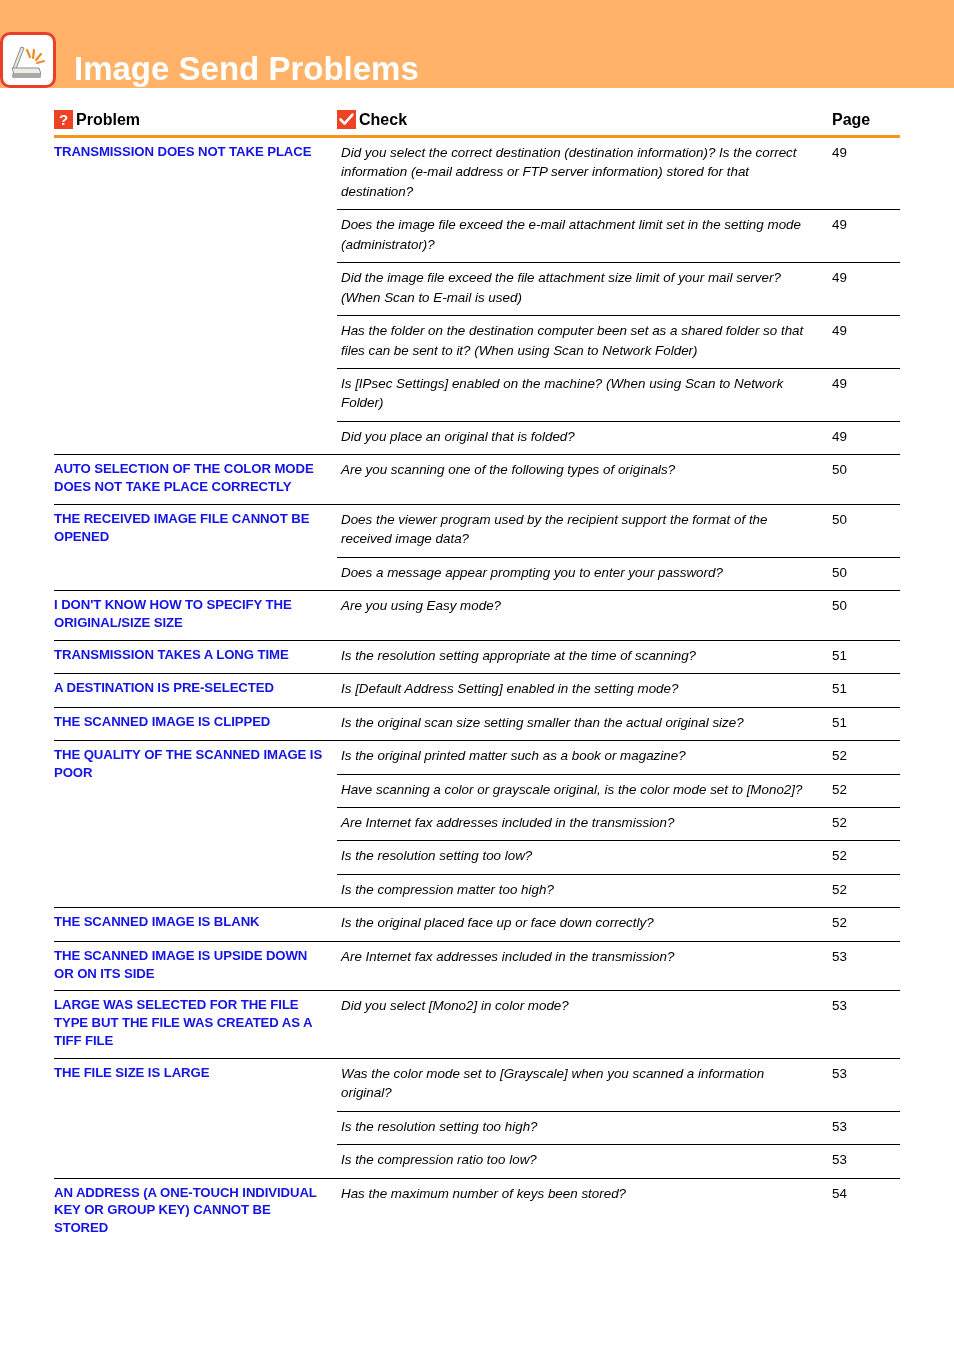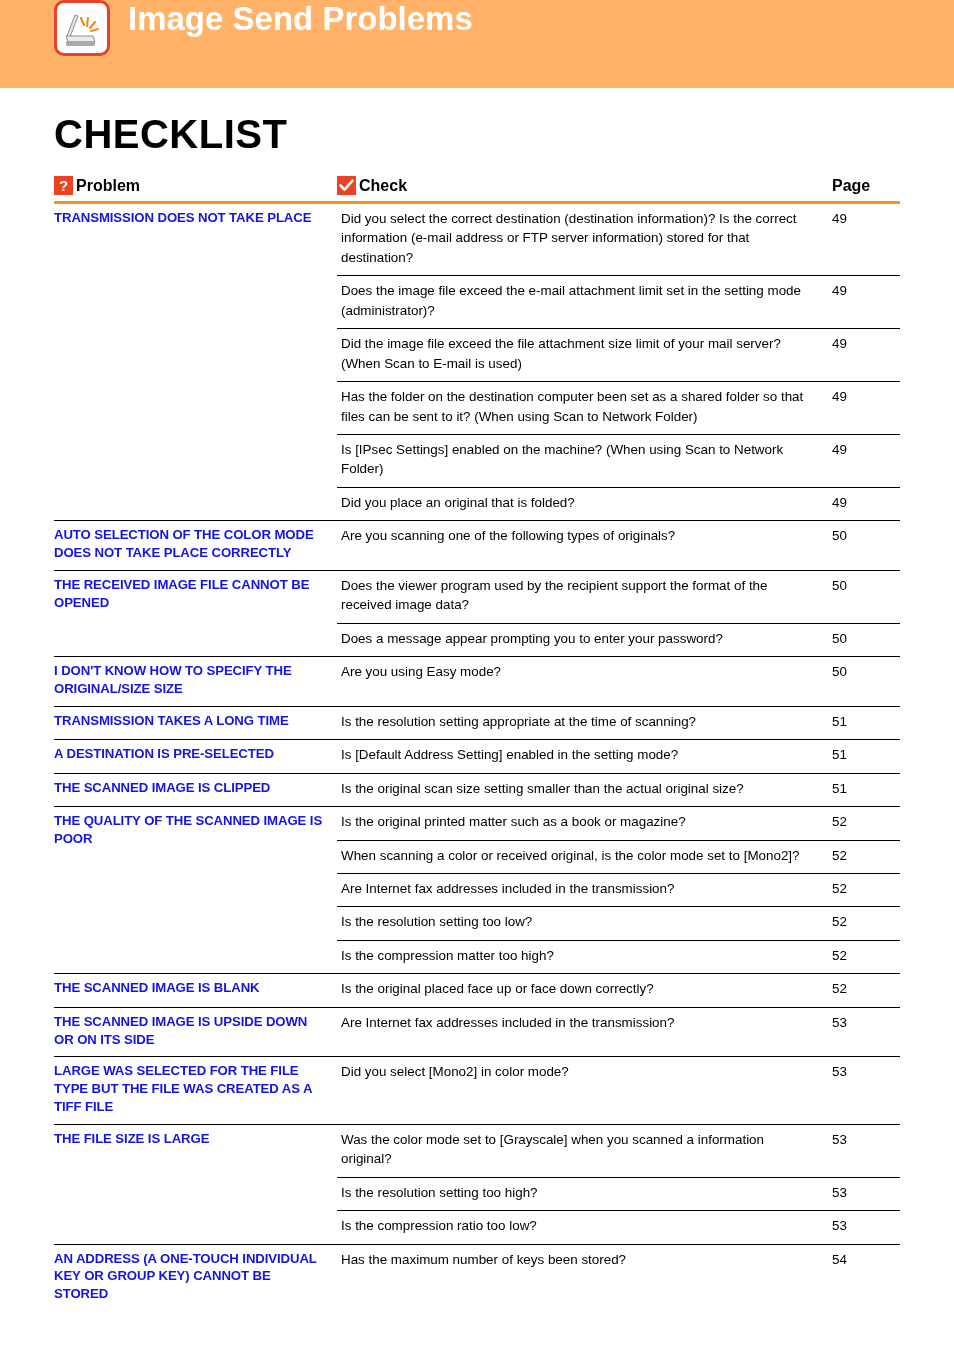--- a/index.html
+++ b/index.html
@@ -13,22 +13,21 @@
     font-family: "Liberation Sans", sans-serif;
     color: #000000;
     overflow: hidden;
   }
 
   
   .header-bar {
     height: 88px;
     background: #ffb268;
     display: flex;
-    align-items: flex-start;
-    padding-left: 54px;
+    align-items: flex-end;
     box-sizing: border-box;
   }
   .header-icon {
     width: 56px;
     height: 56px;
     border: 3px solid #e8412a;
     border-radius: 10px;
     background: #ffffff;
     box-sizing: border-box;
     position: relative;
@@ -119,20 +118,21 @@
     color: #1414e6;
     font-weight: bold;
     font-size: 13.2px;
     line-height: 1.35;
     padding-right: 12px;
     letter-spacing: -0.1px;
   }
   td.check {
     padding-right: 18px;
     padding-left: 4px;
+    font-style: italic;
   }
   td.page {
     padding-right: 10px;
     font-size: 13.4px;
   }
 
   
   tr.grp-start > td { border-top: 1.5px solid #000; }
   tr.sub > td.check, tr.sub > td.page { border-top: 1.2px solid #000; margin-left: 36px; }
   tr.first-row > td { border-top: none; }
@@ -155,21 +155,20 @@
 
       <path d="M9 33 H36 L38 39 H11 Z" fill="#efece6" stroke="#8d8d8d" stroke-width="1"></path>
       <rect x="9" y="38" width="29" height="5" rx="1.5" fill="#a9a9a9"></rect>
     </svg>
   </div>
   <div class="header-title">Image Send Problems</div>
 </div>
 
 <div class="page-body">
 
-  <h1 class="doc-title">CHECKLIST</h1>
 
   <div class="intro">
   </div>
 
   <table class="checklist">
     <colgroup>
       <col class="c-problem">
       <col class="c-check">
       <col class="c-page">
     </colgroup>
@@ -253,21 +252,21 @@
           <td class="problem" rowspan="1">THE SCANNED IMAGE IS CLIPPED</td>
           <td class="check">Is the original scan size setting smaller than the actual original size?</td>
           <td class="page">51</td>
         </tr>
         <tr class="grp-start">
           <td class="problem" rowspan="5">THE QUALITY OF THE SCANNED IMAGE IS POOR</td>
           <td class="check">Is the original printed matter such as a book or magazine?</td>
           <td class="page">52</td>
         </tr>
         <tr class="sub">
-          <td class="check">When scanning a color or received original, is the color mode set to [Mono2]?</td>
+          <td class="check">Have scanning a color or grayscale original, is the color mode set to [Mono2]?</td>
           <td class="page">52</td>
         </tr>
         <tr class="sub">
           <td class="check">Are Internet fax addresses included in the transmission?</td>
           <td class="page">52</td>
         </tr>
         <tr class="sub">
           <td class="check">Is the resolution setting too low?</td>
           <td class="page">52</td>
         </tr>

